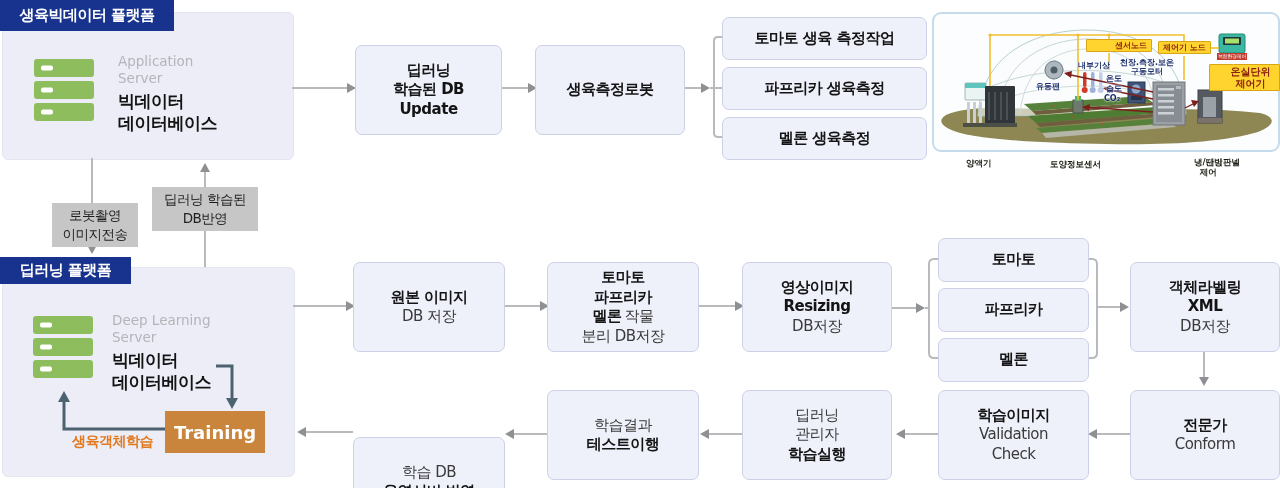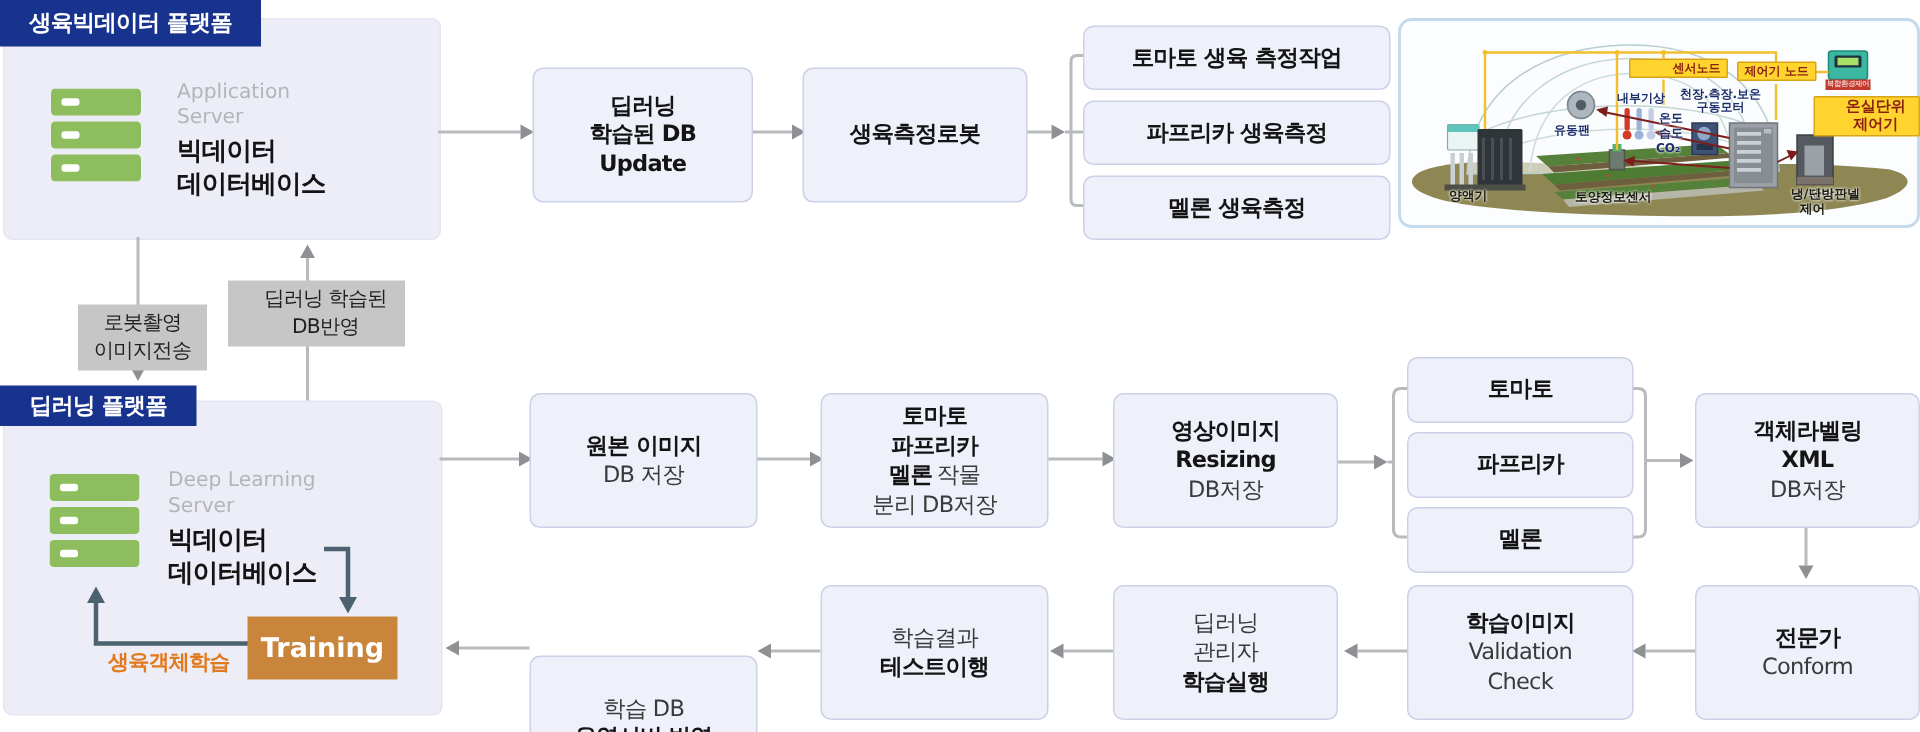--- a/index.html
+++ b/index.html
@@ -23,21 +23,21 @@
   .box .mix .r{margin-left:3px;}
   .graychip{position:absolute;background:#c6c6c6;color:#1f1f1f;font-size:13.5px;line-height:19px;
         display:flex;align-items:center;justify-content:center;text-align:center;white-space:pre-line;letter-spacing:-0.5px;}
   .training{position:absolute;background:#c9853c;color:#fff;font-weight:700;font-size:18px;
         display:flex;align-items:center;justify-content:center;}
   .caption{position:absolute;color:#e2791c;font-weight:700;font-size:14px;letter-spacing:-0.5px;}
   .greenhouse{position:absolute;left:932px;top:12px;width:348px;height:140px;}
   .gh-label{position:absolute;font-weight:700;white-space:pre-line;text-align:center;line-height:1.15;}
   .gh-chip{background:#ffd42e;border:1px solid #d9a416;color:#8b1f10;font-size:8px;padding:1px 4px;border-radius:1px;}
   .gh-navy{color:#1c2d6b;font-size:8px;text-shadow:0 0 2px #fff,0 0 2px #fff;}
-  .gh-dark{color:#1b1a10;font-size:8.5px;text-shadow:0 0 2px rgba(255,255,255,.85),0 0 2px rgba(255,255,255,.85);}
+  .gh-dark{color:#1b1a10;font-size:8.5px;text-shadow:0 0 2px rgba(255,255,255,.85),0 0 2px rgba(255,255,255,.85);margin-top:32px;}
   .gh-tiny{color:#fff;font-size:5px;font-weight:400;letter-spacing:-0.3px;}
 </style>
 </head>
 <body>
 
 <div class="canvas">
 
   <div class="platform" style="left:2px;top:12px;width:290px;height:146px;"></div>
   <div class="platform" style="left:2px;top:267px;width:291px;height:208px;"></div>
 
@@ -126,21 +126,21 @@
   </div>
   <div class="box" style="left:722px;top:67px;width:203px;height:41px;">
     <span class="b">파프리카 생육측정</span>
   </div>
   <div class="box" style="left:722px;top:117px;width:203px;height:41px;justify-content:center;">
     <span class="b">멜론 생육측정</span>
   </div>
 
   <div class="graychip" style="left:52px;top:187px;width:86px;height:44px;margin-top:16px;">로봇촬영
 이미지전송</div>
-  <div class="graychip" style="left:152px;top:187px;width:106px;height:44px;padding-left:12px;">딥러닝 학습된
+  <div class="graychip" style="left:152px;top:187px;width:106px;height:44px;">딥러닝 학습된
 DB반영</div>
 
   <div class="ptag" style="left:0;top:257px;width:131px;height:27px;">
     <span>딥러닝 플랫폼</span>
   </div>
   <div class="svricon" style="left:33px;top:316px;">
     <svg width="60" height="62" viewBox="0 0 60 62">
       <rect y="0" width="60" height="18" rx="3" fill="#8dbd5d"></rect>
       <rect y="22" width="60" height="18" rx="3" fill="#8dbd5d"></rect>
       <rect y="44" width="60" height="18" rx="3" fill="#8dbd5d"></rect>

